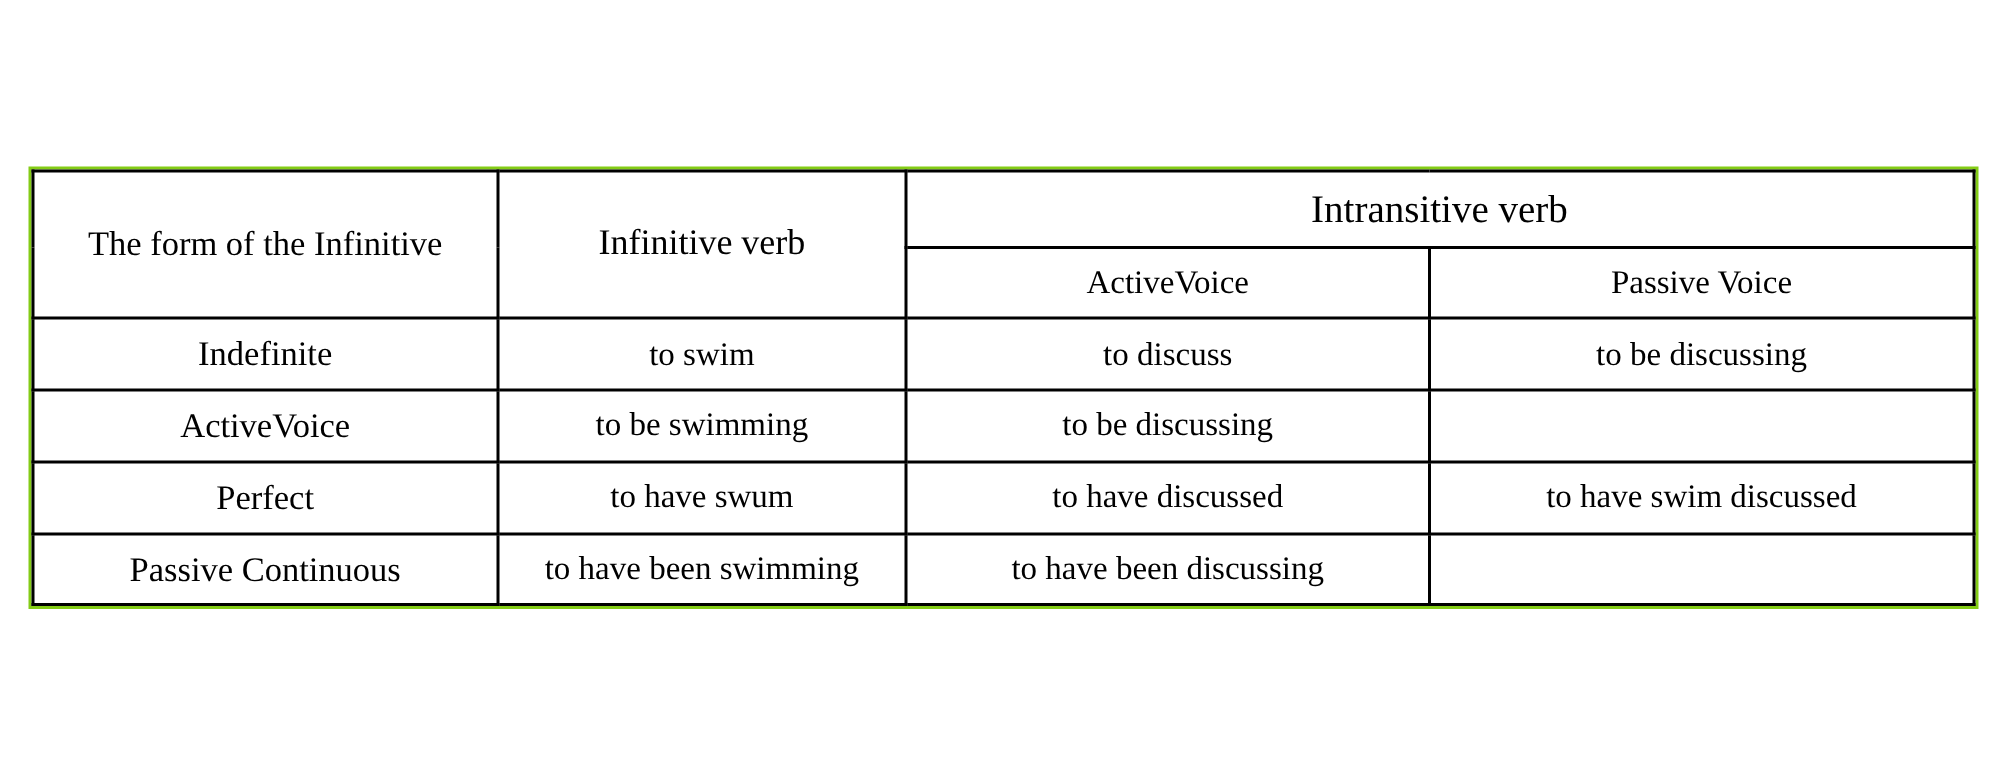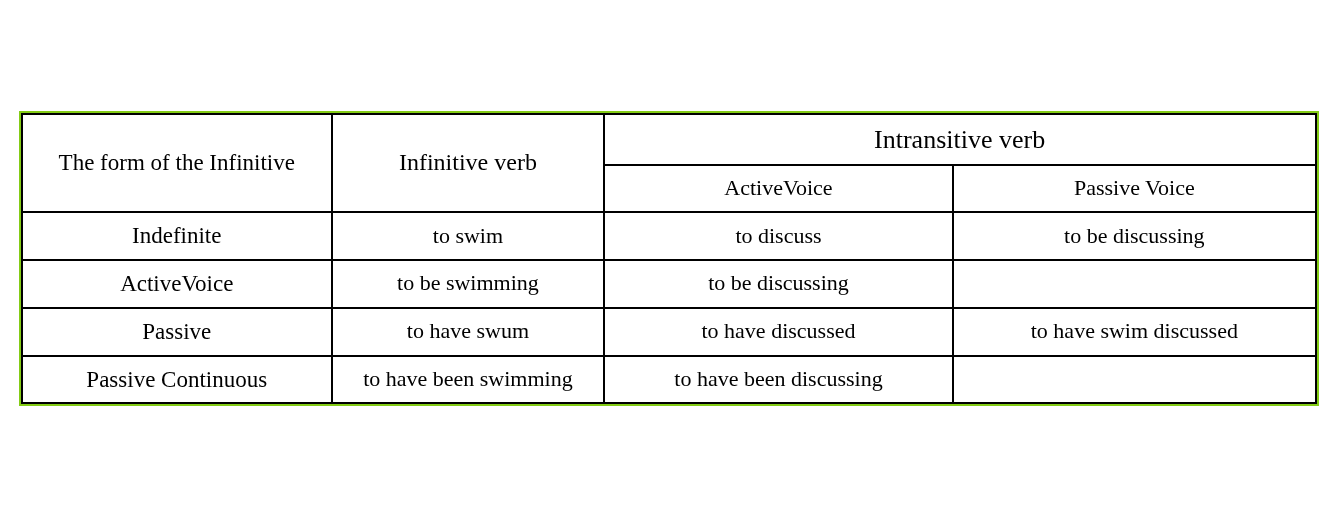--- a/index.html
+++ b/index.html
@@ -115,21 +115,21 @@
         <td class="cell-italic">to discuss</td>
         <td class="cell-italic">to be discussing</td>
       </tr>
       <tr>
         <td class="cell-form">ActiveVoice</td>
         <td class="cell-italic">to be swimming</td>
         <td class="cell-italic">to be discussing</td>
         <td class="cell-empty"></td>
       </tr>
       <tr>
-        <td class="cell-form">Passive</td>
+        <td class="cell-form">Perfect</td>
         <td class="cell-italic">to have swum</td>
         <td class="cell-italic">to have discussed</td>
         <td class="cell-italic">to have swim discussed</td>
       </tr>
       <tr>
         <td class="cell-form">Passive Continuous</td>
         <td class="cell-italic">to have been swimming</td>
         <td class="cell-italic">to have been discussing</td>
         <td class="cell-empty"></td>
       </tr>

